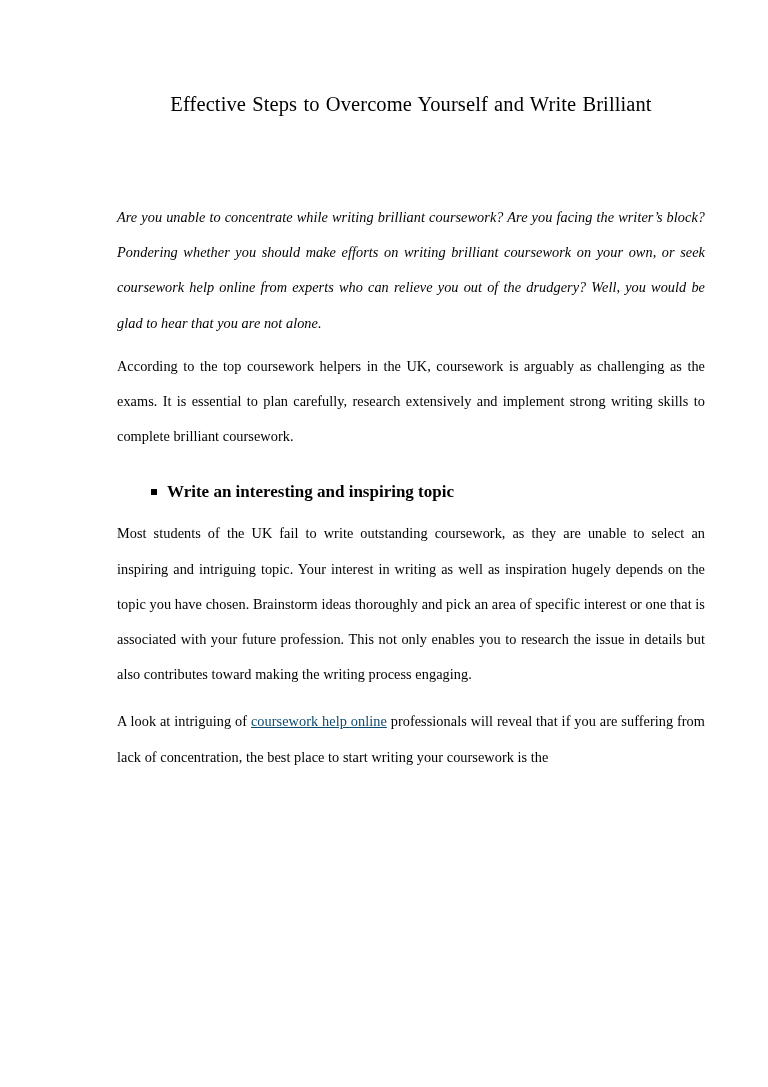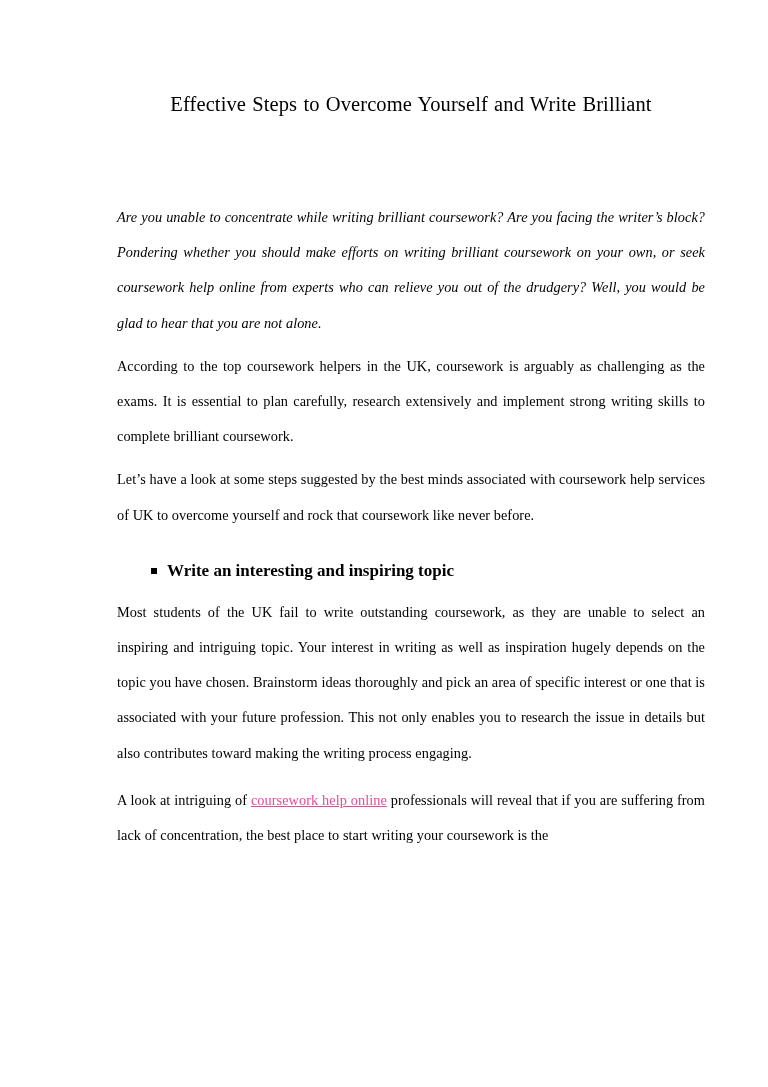--- a/index.html
+++ b/index.html
@@ -80,39 +80,38 @@
     left: 34px;
     top: 50%;
     width: 6px;
     height: 6px;
     margin-top: -3px;
     background: #000000;
     display: block;
   }
   
   .doc-link {
-    color: #ec4899;
+    color: #0c4a6e;
     text-decoration: underline;
   }
 </style>
 </head>
 <body>
 
 <div class="page">
   <div class="content">
 
     <h1 class="doc-title">
       <span class="title-line">Effective Steps to Overcome Yourself and Write Brilliant</span>
     </h1>
 
     <p class="para first-body">Are you unable to concentrate while writing brilliant coursework?  Are you facing the writer’s block? Pondering whether you should make efforts on writing brilliant coursework on your own, or seek coursework help online from experts who can relieve you out of the drudgery? Well, you would be glad to hear that you are not alone.</p>
 
     <p class="para gap-sm">According to the top coursework helpers in the UK, coursework is arguably as challenging as the exams. It is essential to plan carefully, research extensively and implement strong writing skills to complete brilliant coursework.</p>
 
-    <p class="para gap-sm">Let’s have a look at some steps suggested by the best minds associated with coursework help services of UK to overcome yourself and rock that coursework like never before.</p>
 
     <h2 class="bullet-heading h-first">
       <span class="bullet-marker"></span>
       <span>Write an interesting and inspiring topic</span>
     </h2>
 
     <p class="para after-heading">Most students of the UK fail to write outstanding coursework, as they are unable to select an inspiring and intriguing topic. Your interest in writing as well as inspiration hugely depends on the topic you have chosen. Brainstorm ideas thoroughly and pick an area of specific interest or one that is associated with your future profession. This not only enables you to research the issue in details but also contributes toward making the writing process engaging.</p>
 
 
     <p class="para after-heading"><span>A look at intriguing of </span><a class="doc-link" href="#">coursework help online</a><span> professionals will reveal that if you are suffering from lack of concentration, the best place to start writing your coursework is the</span></p>

